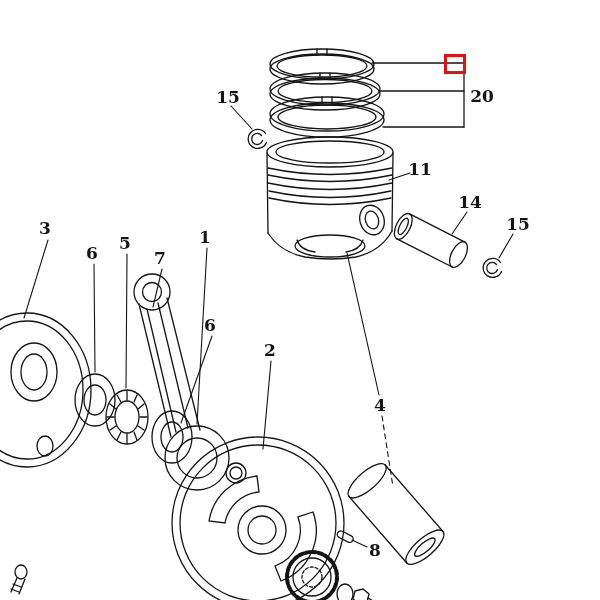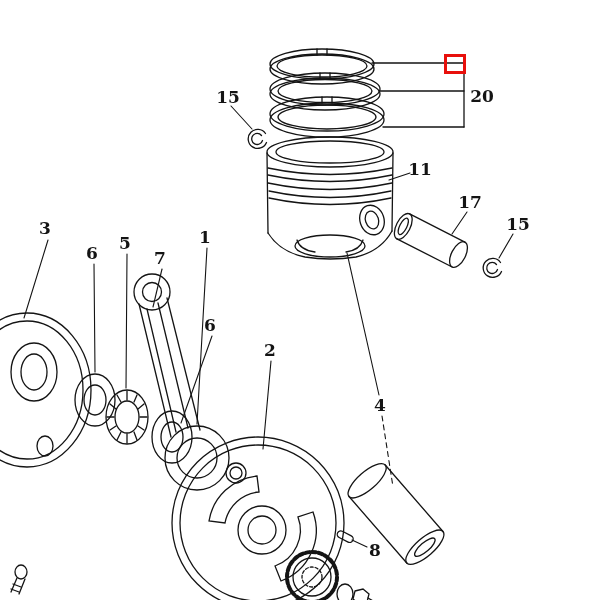--- a/index.html
+++ b/index.html
@@ -214,21 +214,21 @@
       </g>
 
     </g>
   </svg>
 
   <div id="selection-box"></div>
 
   <span class="part-label" style="left:228px;top:97px">15</span>
   <span class="part-label" style="left:482px;top:96px">20</span>
   <span class="part-label" style="left:420px;top:169px">11</span>
-  <span class="part-label" style="left:470px;top:202px">17</span>
+  <span class="part-label" style="left:470px;top:202px">14</span>
   <span class="part-label" style="left:518px;top:224px">15</span>
   <span class="part-label" style="left:45px;top:228px">3</span>
   <span class="part-label" style="left:92px;top:253px">6</span>
   <span class="part-label" style="left:125px;top:243px">5</span>
   <span class="part-label" style="left:160px;top:258px">7</span>
   <span class="part-label" style="left:205px;top:237px">1</span>
   <span class="part-label" style="left:210px;top:325px">6</span>
   <span class="part-label" style="left:270px;top:350px">2</span>
   <span class="part-label" style="left:380px;top:405px">4</span>
   <span class="part-label" style="left:375px;top:550px">8</span>

